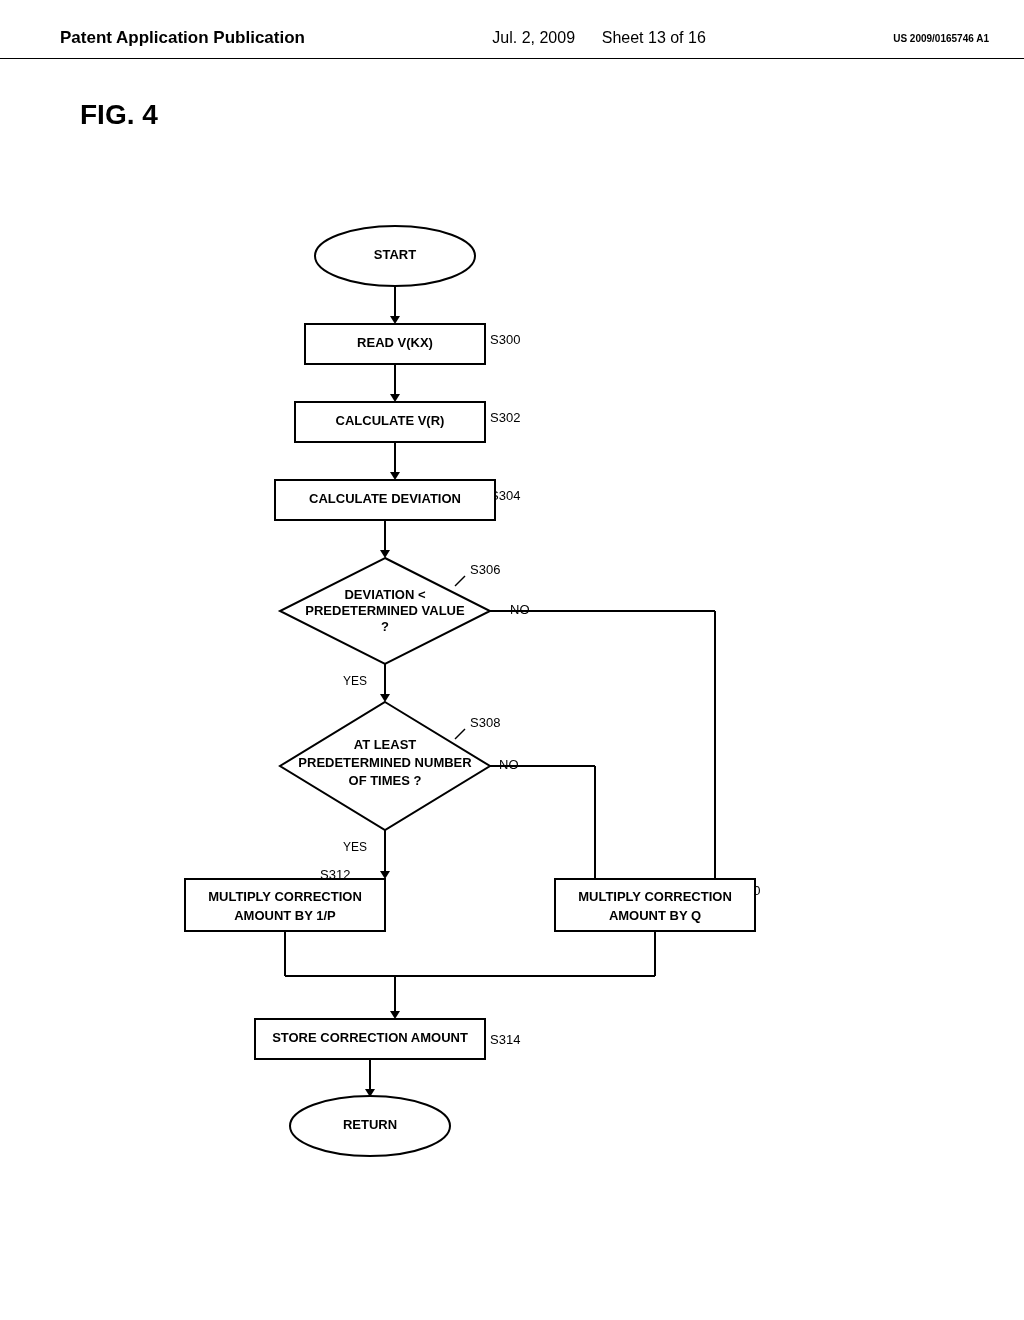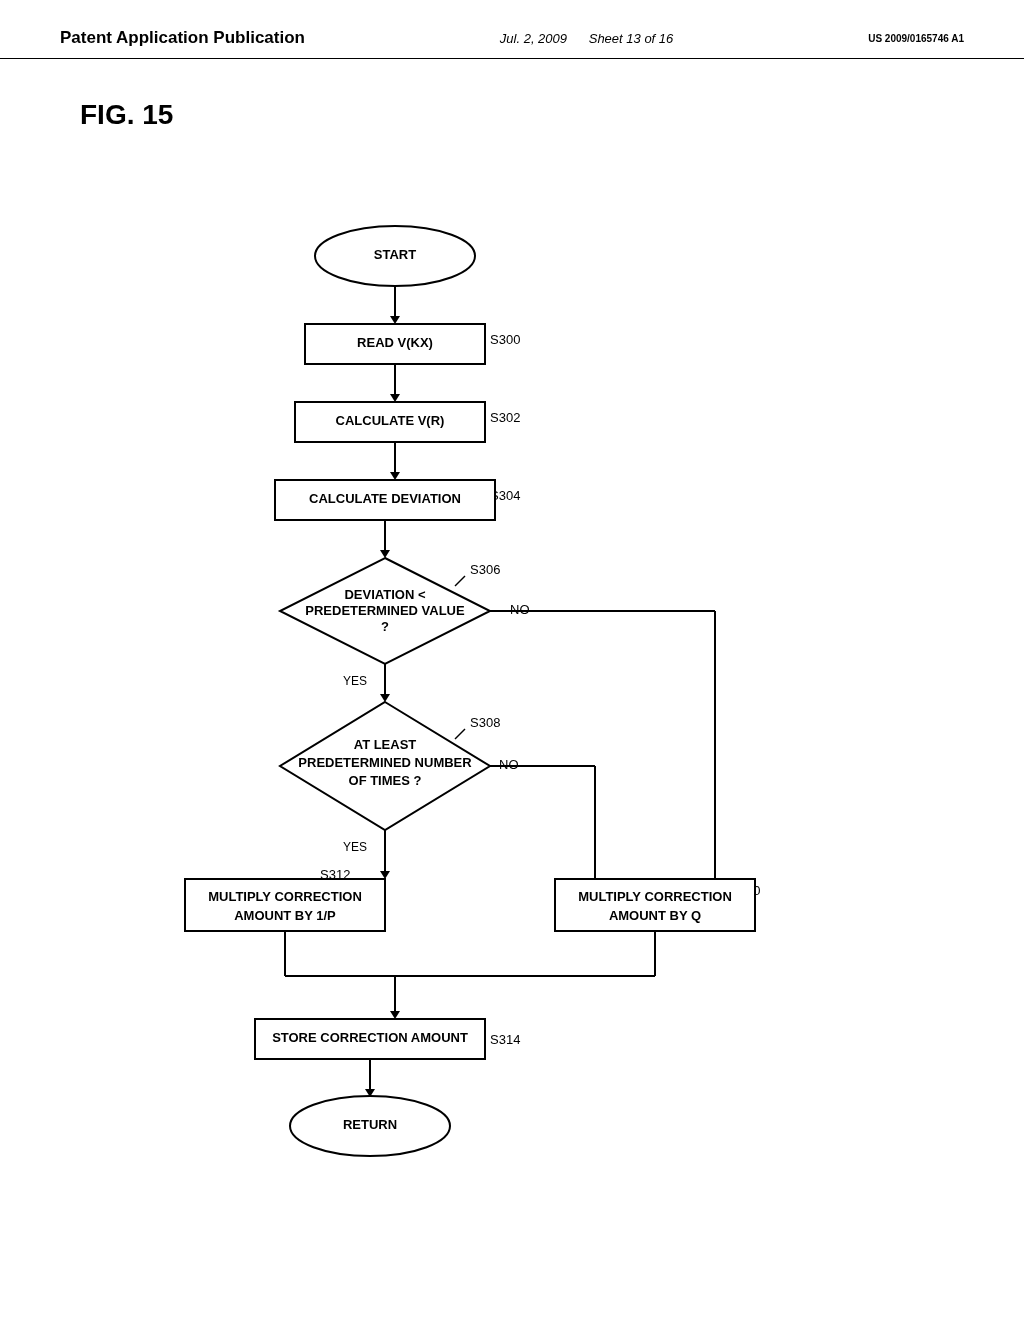--- a/index.html
+++ b/index.html
@@ -9,35 +9,34 @@
       background: #fff;
       font-family: 'Times New Roman', Times, serif;
       position: relative;
       overflow: hidden;
     }
 
     .header {
       display: flex;
       justify-content: space-between;
       align-items: center;
-      padding: 28px 60px 10px 60px;
+      padding: 28px 35px 10px 60px;
       border-bottom: 1px solid #000;
     }
 
     .header-left {
       font-size: 17px;
       font-weight: bold;
       font-family: Arial, sans-serif;
     }
 
     .header-center {
-      font-size: 13px;
+      font-size: 16px;
       font-family: Arial, sans-serif;
       text-align: center;
-      font-style: italic;
     }
 
     .header-right {
       font-size: 10px;
       font-family: Arial, sans-serif;
       font-weight: bold;
     }
 
     .fig-title {
       font-size: 28px;
@@ -89,21 +88,21 @@
 <div class="header">
   <div class="header-left">Patent Application Publication</div>
   <div class="header-center">
     <span>Jul. 2, 2009</span>
     &nbsp;&nbsp;&nbsp;&nbsp;
     <span>Sheet 13 of 16</span>
   </div>
   <div class="header-right">US 2009/0165746 A1</div>
 </div>
 
-<div class="fig-title">FIG. 15</div>
+<div class="fig-title">FIG. 4</div>
 
 <div class="diagram-area">
   <svg viewBox="0 0 1024 1100" xmlns="http://www.w3.org/2000/svg">
 
     <ellipse cx="360" cy="80" rx="80" ry="30" fill="white" stroke="black" stroke-width="2"></ellipse>
     <text x="360" y="80" class="flowchart-text">START</text>
 
     <line x1="360" y1="110" x2="360" y2="145" stroke="black" stroke-width="2"></line>
     <polygon points="360,148 355,140 365,140" fill="black"></polygon>
 

